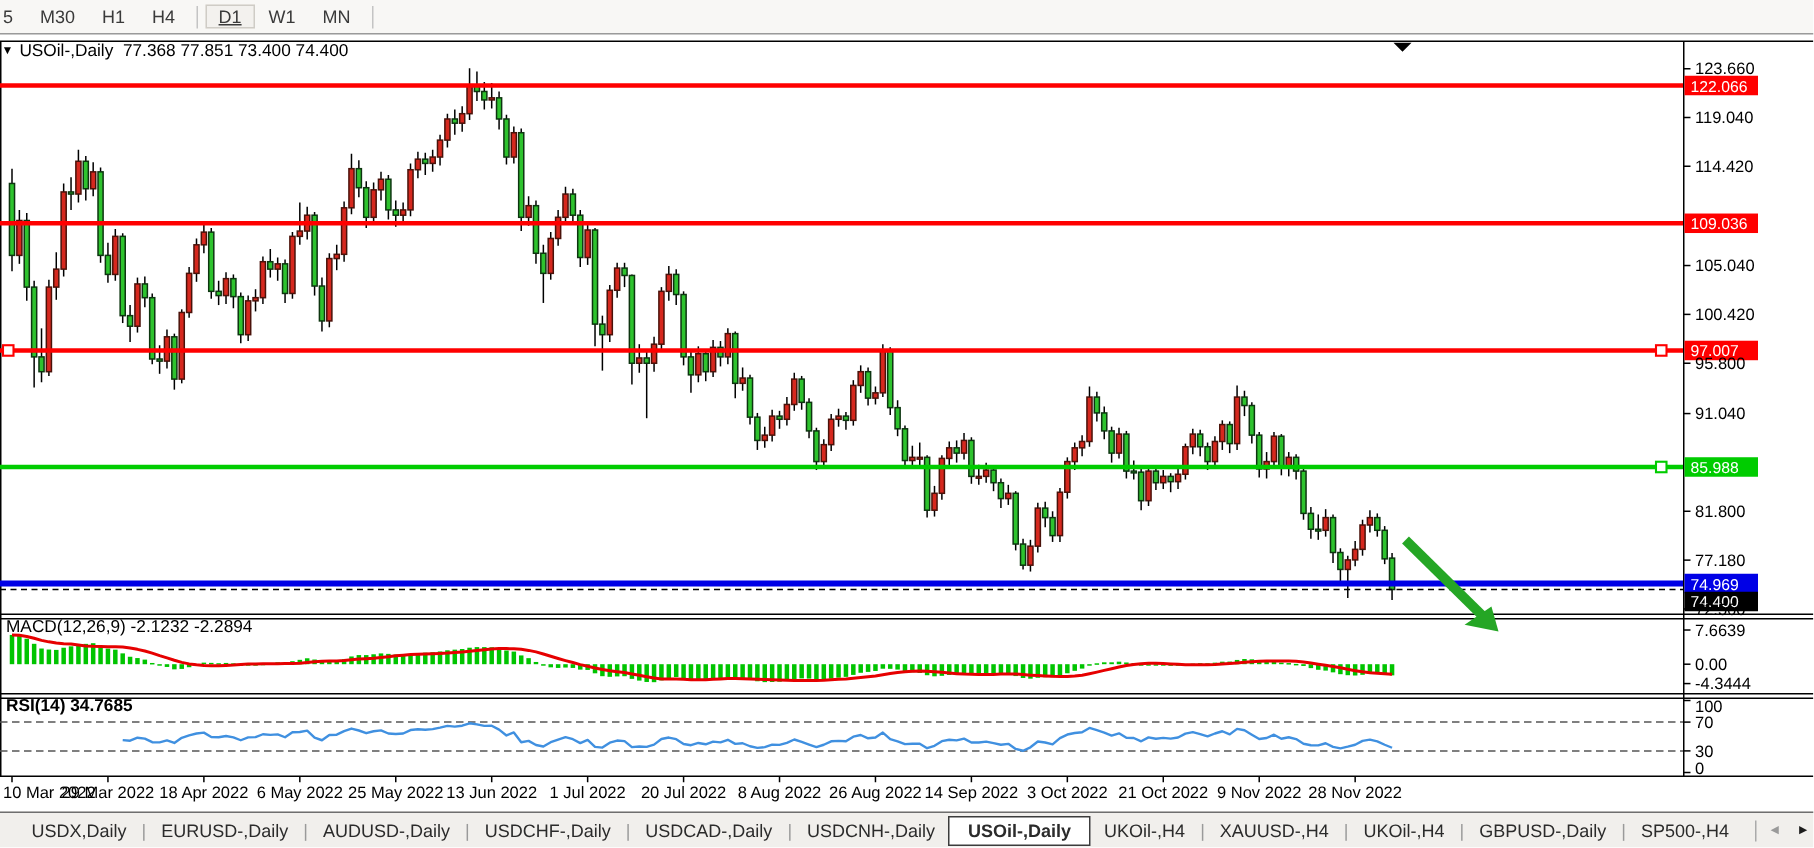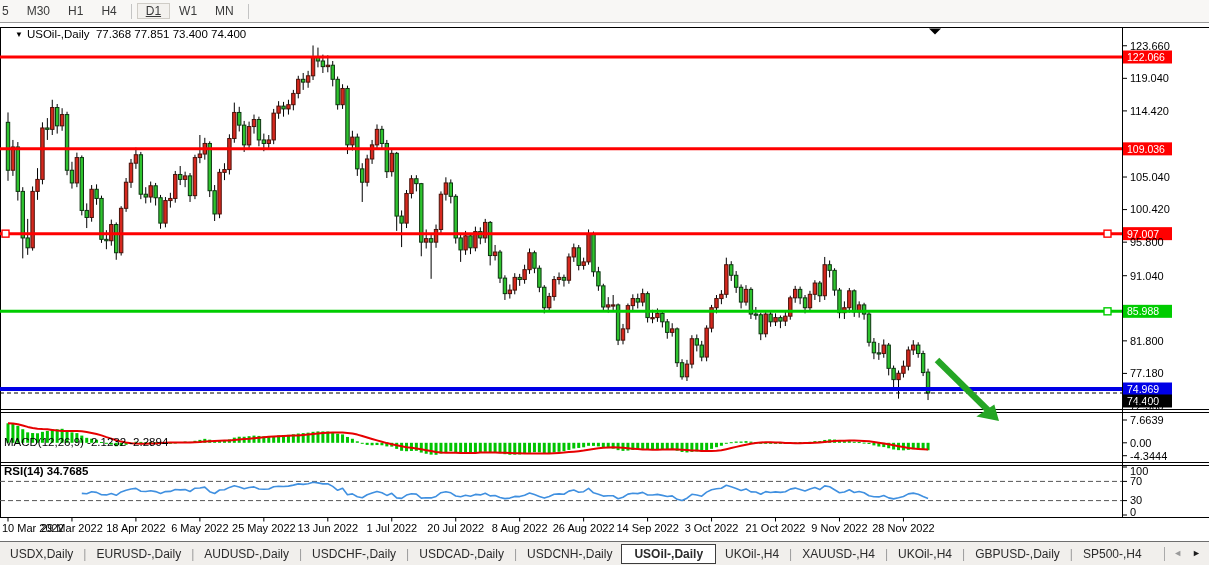--- a/index.html
+++ b/index.html
@@ -7,27 +7,27 @@
        font-family:"Liberation Sans",sans-serif;-webkit-font-smoothing:antialiased;}
   #toolbar{position:absolute;top:0;left:0;right:0;height:23px;background:#f8f7f5;
            border-bottom:1px solid #9a9a9a;display:flex;align-items:center;
            font-size:12px;color:#3a3a3a;box-sizing:border-box;}
   .tf-btn{padding:1px 9px;white-space:nowrap;}
   .tf-btn.first{padding-left:2px;}
   .tf-btn.active{background:#f3f1ee;border:1px solid #cfccc6;padding:0 8px;text-decoration:underline;}
   .tf-sep{width:1px;height:15px;background:#c4c4c4;margin:0 5px;}
   #chart-svg{position:absolute;top:23px;left:0;}
   .overlay{position:absolute;font-size:11.5px;color:#000;white-space:nowrap;z-index:3;}
-  #legend{left:15px;top:28px;}
+  #legend{left:1px;top:28px;}
   #legend .tri{font-size:8px;vertical-align:1px;margin-right:4px;}
-  #macd-label{left:4px;top:436px;}
+  #macd-label{left:4px;top:412px;}
   #rsi-label{left:4px;top:465px;font-weight:bold;}
   #tabbar{position:absolute;left:0;bottom:0;right:0;height:24px;background:#f1efec;
           border-top:1px solid #6e6e6e;display:flex;align-items:center;font-size:12px;
-          color:#2b2b2b;padding-left:1px;box-sizing:border-box;z-index:4;}
+          color:#2b2b2b;padding-left:12px;box-sizing:border-box;z-index:4;}
   .tab{padding:2px 9px;white-space:nowrap;}
   .tab.active{background:#fff;border:1px solid #3c3c3c;font-weight:bold;padding:2px 12px;}
   .tab-sep{color:#9a9a9a;padding:0 1px;}
   .tab-arrows{margin-left:auto;display:flex;align-items:center;padding-right:8px;}
   .tab-arrows .sep{width:1px;height:14px;background:#aaa;margin:0 8px;}
   .arrow{font-size:9px;line-height:1;}
   .arrow.dim{color:#9a9a9a;}
   .arrow.on{color:#1c1c1c;}
 </style>
 </head>

